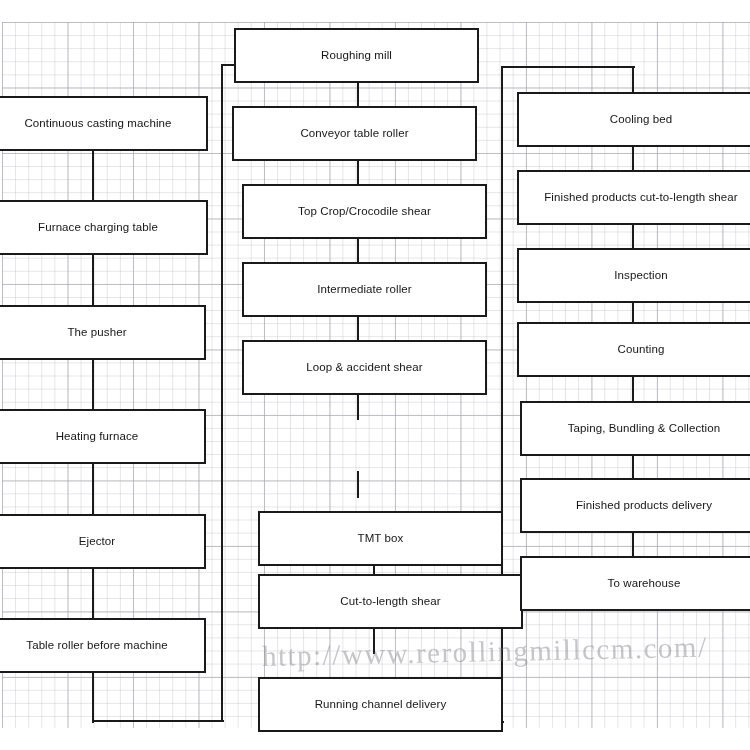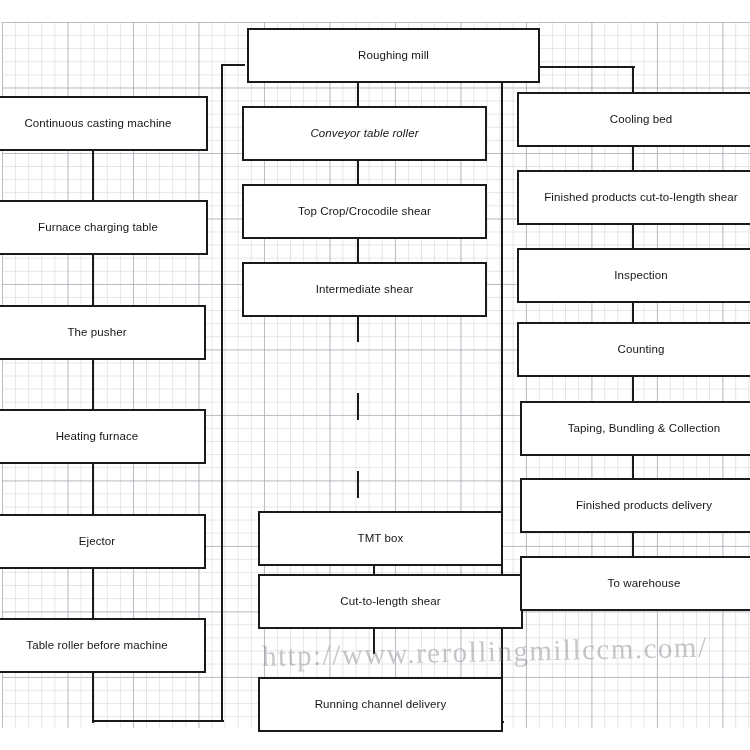--- a/index.html
+++ b/index.html
@@ -110,28 +110,29 @@
   <div class="conn v" style="left:92px; top:253px; height:54px;"></div>
   <div class="conn v" style="left:92px; top:358px; height:53px;"></div>
   <div class="conn v" style="left:92px; top:462px; height:54px;"></div>
   <div class="conn v" style="left:92px; top:567px; height:53px;"></div>
 
   <div class="conn v" style="left:92px; top:671px; height:52px;"></div>
   <div class="conn h" style="left:92px; top:720px; width:132px;"></div>
   <div class="conn v" style="left:221px; top:65px; height:657px;"></div>
   <div class="conn h" style="left:221px; top:64px; width:24px;"></div>
 
-  <div class="node" style="left:247px; top:28px;  width:293px; height:55px;">Roughing mill</div>
+  <div class="node" style="left:234px; top:28px;  width:245px; height:55px;">Roughing mill</div>
 
-  <div class="node" style="left:242px; top:106px; width:245px; height:55px;font-style:italic;">Conveyor table roller</div>
+  <div class="node" style="left:232px; top:106px; width:245px; height:55px;">Conveyor table roller</div>
 
   <div class="node" style="left:242px; top:184px; width:245px; height:55px;">Top Crop/Crocodile shear</div>
 
-  <div class="node" style="left:242px; top:262px; width:245px; height:55px;">Intermediate shear</div>
+  <div class="node" style="left:242px; top:262px; width:245px; height:55px;">Intermediate roller</div>
 
+  <div class="node" style="left:242px; top:340px; width:245px; height:55px;">Loop &amp; accident shear</div>
 
 
   <div class="node" style="left:258px; top:496px; width:245px; height:55px;margin-top:15px;">TMT box</div>
 
   <div class="node" style="left:258px; top:574px; width:265px; height:55px;">Cut-to-length shear</div>
 
   <div class="node" style="left:258px; top:652px; width:245px; height:55px;margin-top:25px;">Running channel delivery</div>
 
   <div class="conn v" style="left:357px; top:81px;  height:27px;"></div>
   <div class="conn v" style="left:357px; top:159px; height:27px;"></div>

